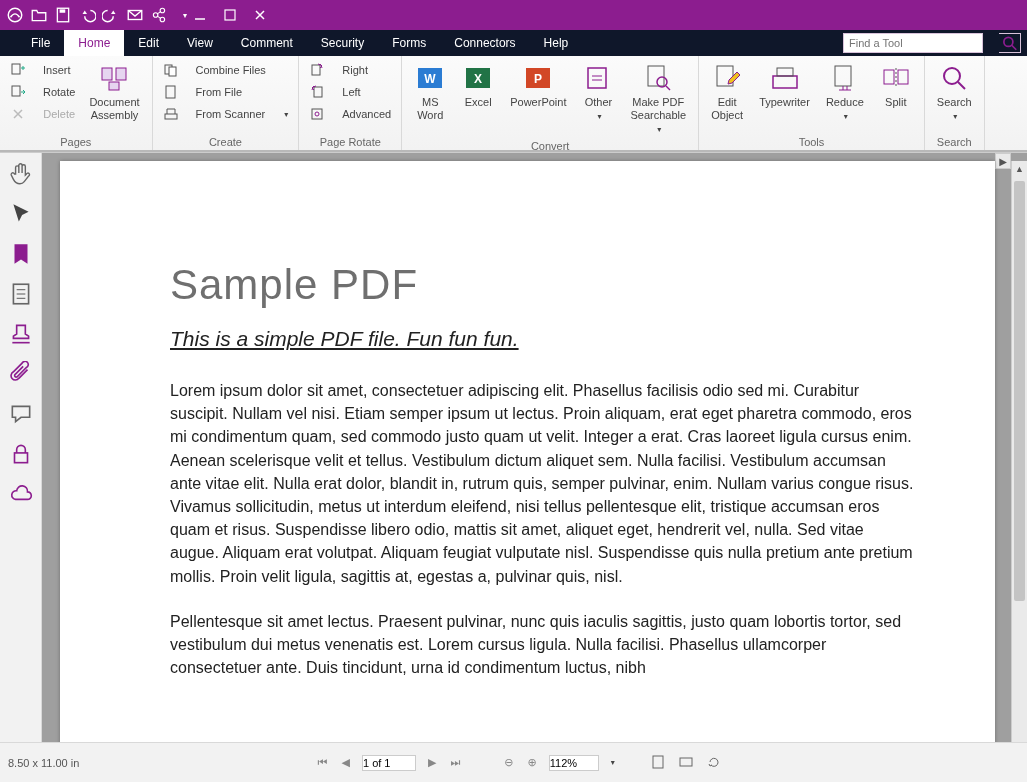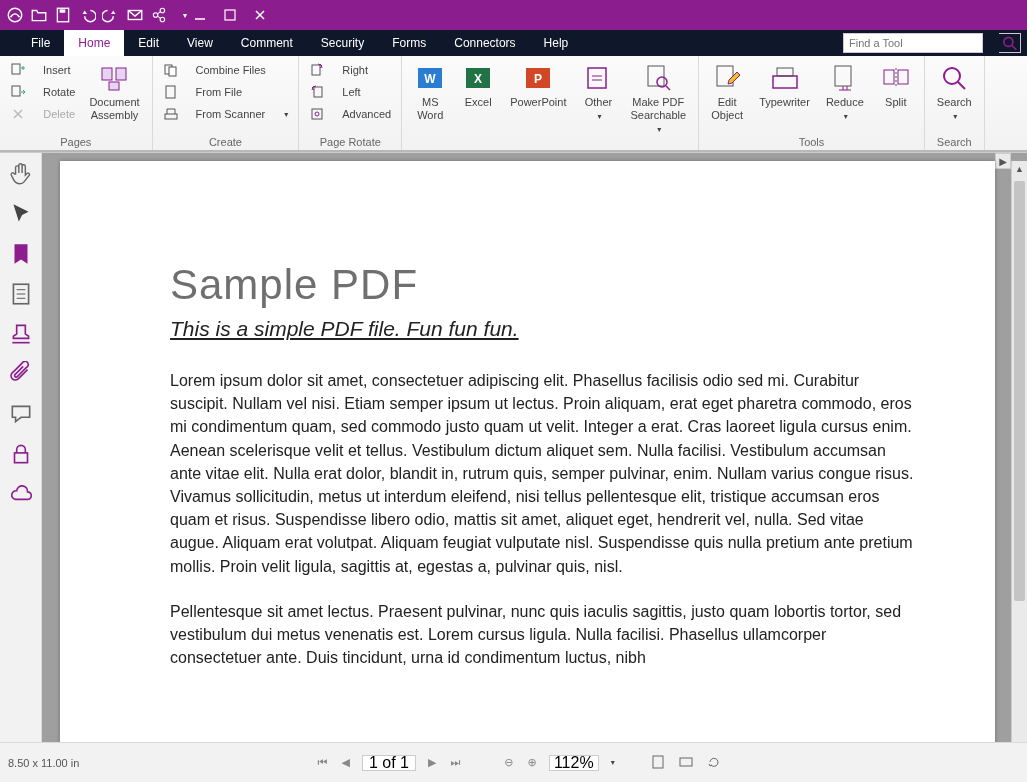--- a/index.html
+++ b/index.html
@@ -27,30 +27,30 @@
 .icon16 { width: 16px; height: 16px; display: inline-flex; align-items: center; justify-content: center; flex-shrink: 0; }
 .bigbtn { display: flex; flex-direction: column; align-items: center; justify-content: flex-start; padding: 2px 6px; cursor: pointer; min-width: 44px; text-align: center; }
 .bigbtn .biglabel { font-size: 11px; color: #444; line-height: 1.2; margin-top: 2px; }
 .bigbtn .icon32 { width: 32px; height: 32px; display: flex; align-items: center; justify-content: center; }
 .dd { font-size: 8px; color: #444; margin-left: 2px; }
 .workspace { position: absolute; top: 152px; bottom: 24px; left: 0; right: 0; display: flex; border-top: 1px solid #ccc; }
 .leftpanel { width: 42px; background: #f2f2f2; border-right: 1px solid #d9d9d9; display: flex; flex-direction: column; align-items: center; padding-top: 8px; gap: 14px; }
 .leftpanel .tool { width: 26px; height: 26px; display: flex; align-items: center; justify-content: center; cursor: pointer; }
 .docarea { flex: 1; position: relative; background: #9f9f9f; overflow: hidden; }
 .page { position: absolute; left: 18px; right: 32px; top: 8px; bottom: 0; background: #fff; box-shadow: 0 0 4px rgba(0,0,0,.3); padding: 100px 80px 40px 110px; overflow: hidden; font-family: Helvetica, Arial, sans-serif; color: #222; }
-.page h1 { font-size: 42px; font-weight: 200; color: #6f6f6f; margin-bottom: 8px; letter-spacing: 1px; }
+.page h1 { font-size: 42px; font-weight: 200; color: #6f6f6f; margin-bottom: 18px; letter-spacing: 1px; }
 .page .sub { font-size: 21px; font-style: italic; margin-bottom: 28px; font-weight: 400; text-decoration: underline; }
 .page p { font-size: 16px; line-height: 1.45; margin-bottom: 22px; }
 .rightscroll { position: absolute; top: 8px; right: 0; bottom: 0; width: 16px; background: #eaeaea; border-left: 1px solid #ccc; }
 .rightscroll .thumb { position: absolute; top: 20px; left: 2px; right: 2px; height: 420px; background: #c4c4c4; border-radius: 2px; }
 .rightscroll .arrow { position: absolute; left: 0; right: 0; height: 16px; display: flex; align-items: center; justify-content: center; color: #555; font-size: 9px; }
 .statusbar { position: absolute; bottom: 0; left: 0; right: 0; height: 40px; background: #f2f2f2; border-top: 1px solid #d9d9d9; display: flex; align-items: center; font-size: 11px; color: #555; padding: 0 8px; }
 .statusbar .center { flex: 1; display: flex; justify-content: center; align-items: center; gap: 10px; }
 .statusbar .navbtn { cursor: pointer; color: #888; padding: 0 2px; }
-.statusbar input.pginp { width: 54px; height: 16px; border: 1px solid #ccc; text-align: center; font-size: 16px; }
+.statusbar input.pginp { width: 54px; height: 16px; border: 1px solid #ccc; text-align: left; font-size: 11px; }
 .tabstrip { position: absolute; top: 0; right: 16px; width: 16px; height: 16px; display: flex; align-items: center; justify-content: center; background: #eaeaea; border: 1px solid #ccc; font-size: 10px; color: #555; }
 svg { width: 100%; height: 100%; }
 </style>
 </head>
 <body>
 
 <div class="titlebar">
   <div class="qat">
     <span>
         <svg viewBox="0 0 16 16">
@@ -298,20 +298,21 @@
           <div class="icon32">
             <svg viewBox="0 0 32 32">
               <rect x="6" y="4" width="16" height="20" fill="none" stroke="#555"></rect>
               <circle cx="20" cy="20" r="5" fill="none" stroke="#8c1d8f" stroke-width="1.5"></circle>
               <line x1="24" y1="24" x2="28" y2="28" stroke="#8c1d8f" stroke-width="1.5"></line>
             </svg>
           </div>
           <div class="biglabel"><span>Make PDF<br>Searchable</span><br><span class="dd">▾</span></div>
         </div>
     </div>
+    <div class="glabel">Convert</div>
   </div>
 
   <div class="rgroup">
     <div class="body">
       <div class="bigbtn">
           <div class="icon32">
             <svg viewBox="0 0 32 32">
               <rect x="6" y="4" width="16" height="20" fill="none" stroke="#555"></rect>
               <path d="M18 18l8-8 3 3-8 8-4 1z" fill="#f0c020" stroke="#8c1d8f"></path>
             </svg>

